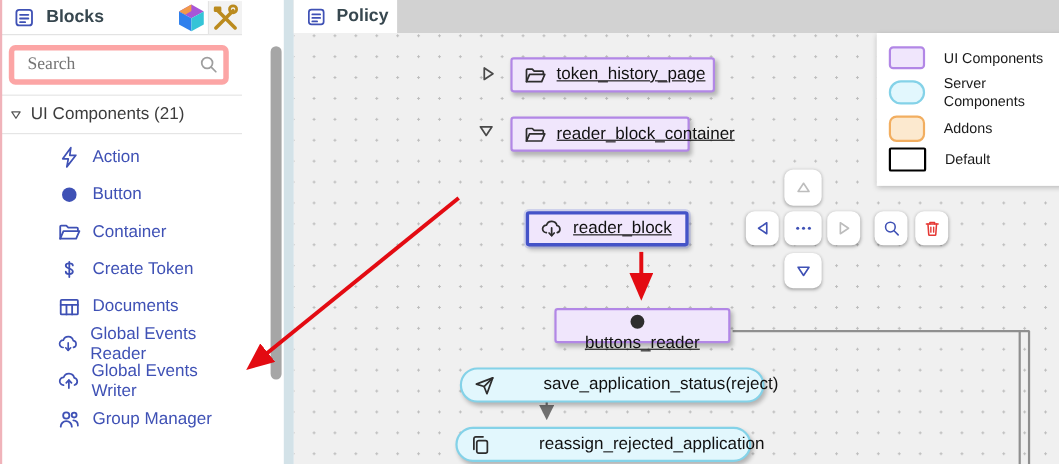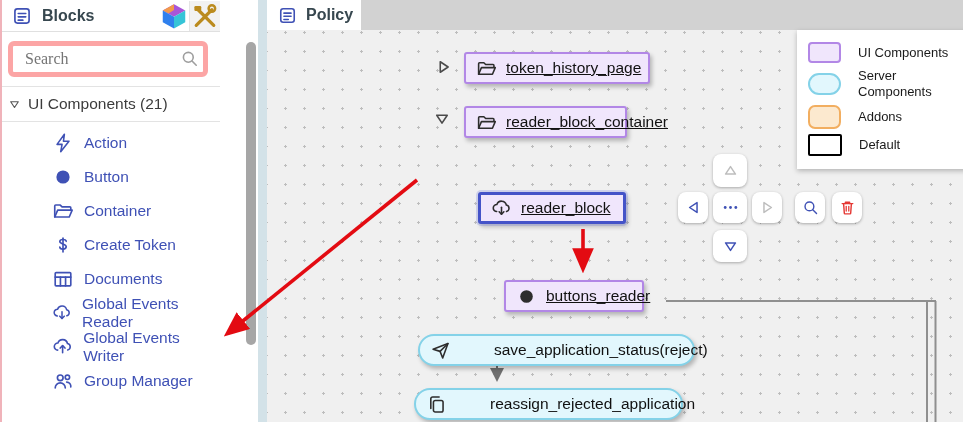--- a/index.html
+++ b/index.html
@@ -274,21 +274,21 @@
     <div class="block ui selected" style="left: 478px; top: 192px; width: 148px;">
       <span class="blk-icon">
         <svg viewBox="0 0 24 24" width="100%" height="100%" fill="none" stroke="currentColor" stroke-width="1.8" stroke-linecap="round" stroke-linejoin="round">
           <path d="M6.5 15.5 a4 4 0 0 1 .2-8 A5.6 5.6 0 0 1 17.5 8 a3.8 3.8 0 0 1 .3 7.4"></path>
           <line x1="12" y1="10.5" x2="12" y2="18.5"></line>
           <polyline points="9.3,15.8 12,18.6 14.7,15.8"></polyline>
         </svg>
       </span>
       <span>reader_block</span>
     </div>
-    <div class="block ui" style="left: 504px; top: 280px; width: 140px;">
+    <div class="block ui" style="left: 504px; top: 280px; width: 160px; flex-direction: column;">
       <span class="blk-icon">
         <svg viewBox="0 0 24 24" width="100%" height="100%" fill="none" stroke="currentColor" stroke-width="1.8" stroke-linecap="round" stroke-linejoin="round">
           <circle cx="12" cy="12" r="7.2" fill="currentColor" stroke="none"></circle>
         </svg>
       </span>
       <span>buttons_reader</span>
     </div>
     <div class="block server" style="left: 418px; top: 334px; width: 277px;">
       <span class="blk-icon">
         <svg viewBox="0 0 24 24" width="100%" height="100%" fill="none" stroke="currentColor" stroke-width="1.8" stroke-linecap="round" stroke-linejoin="round">

